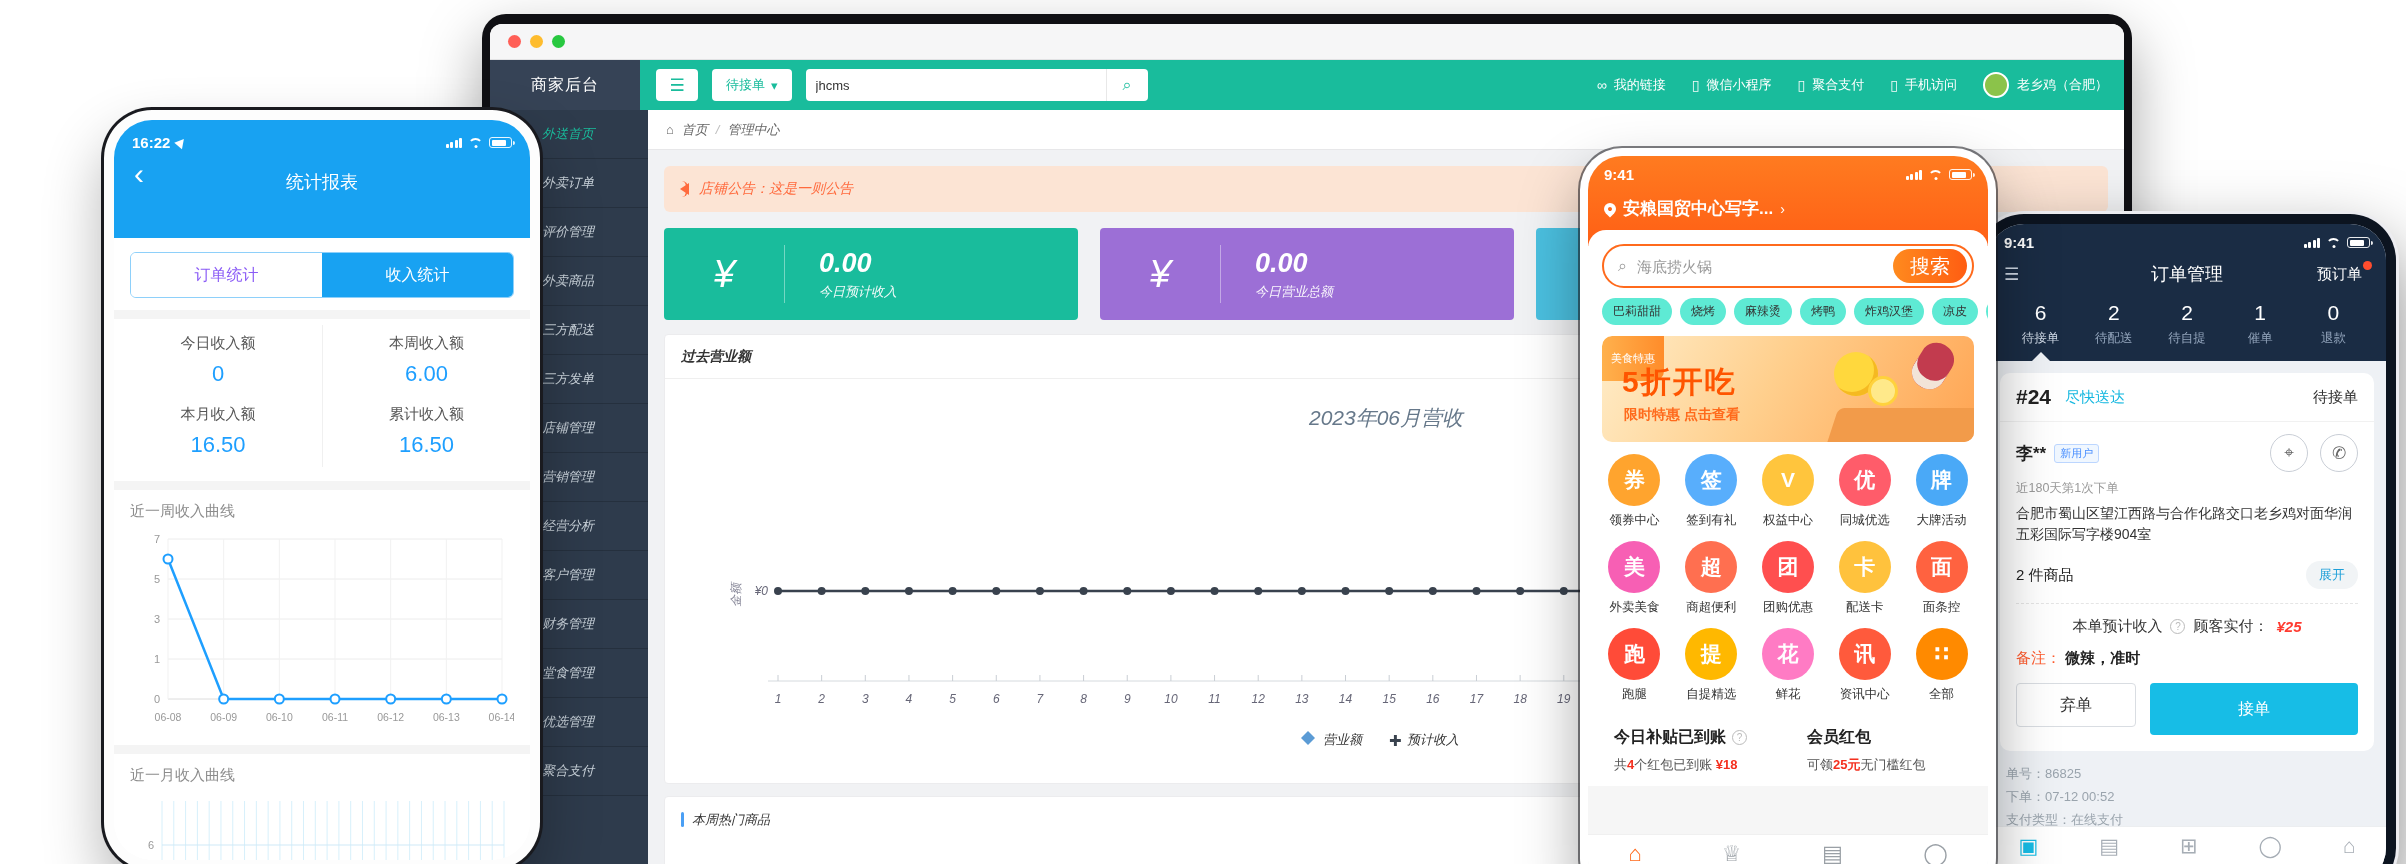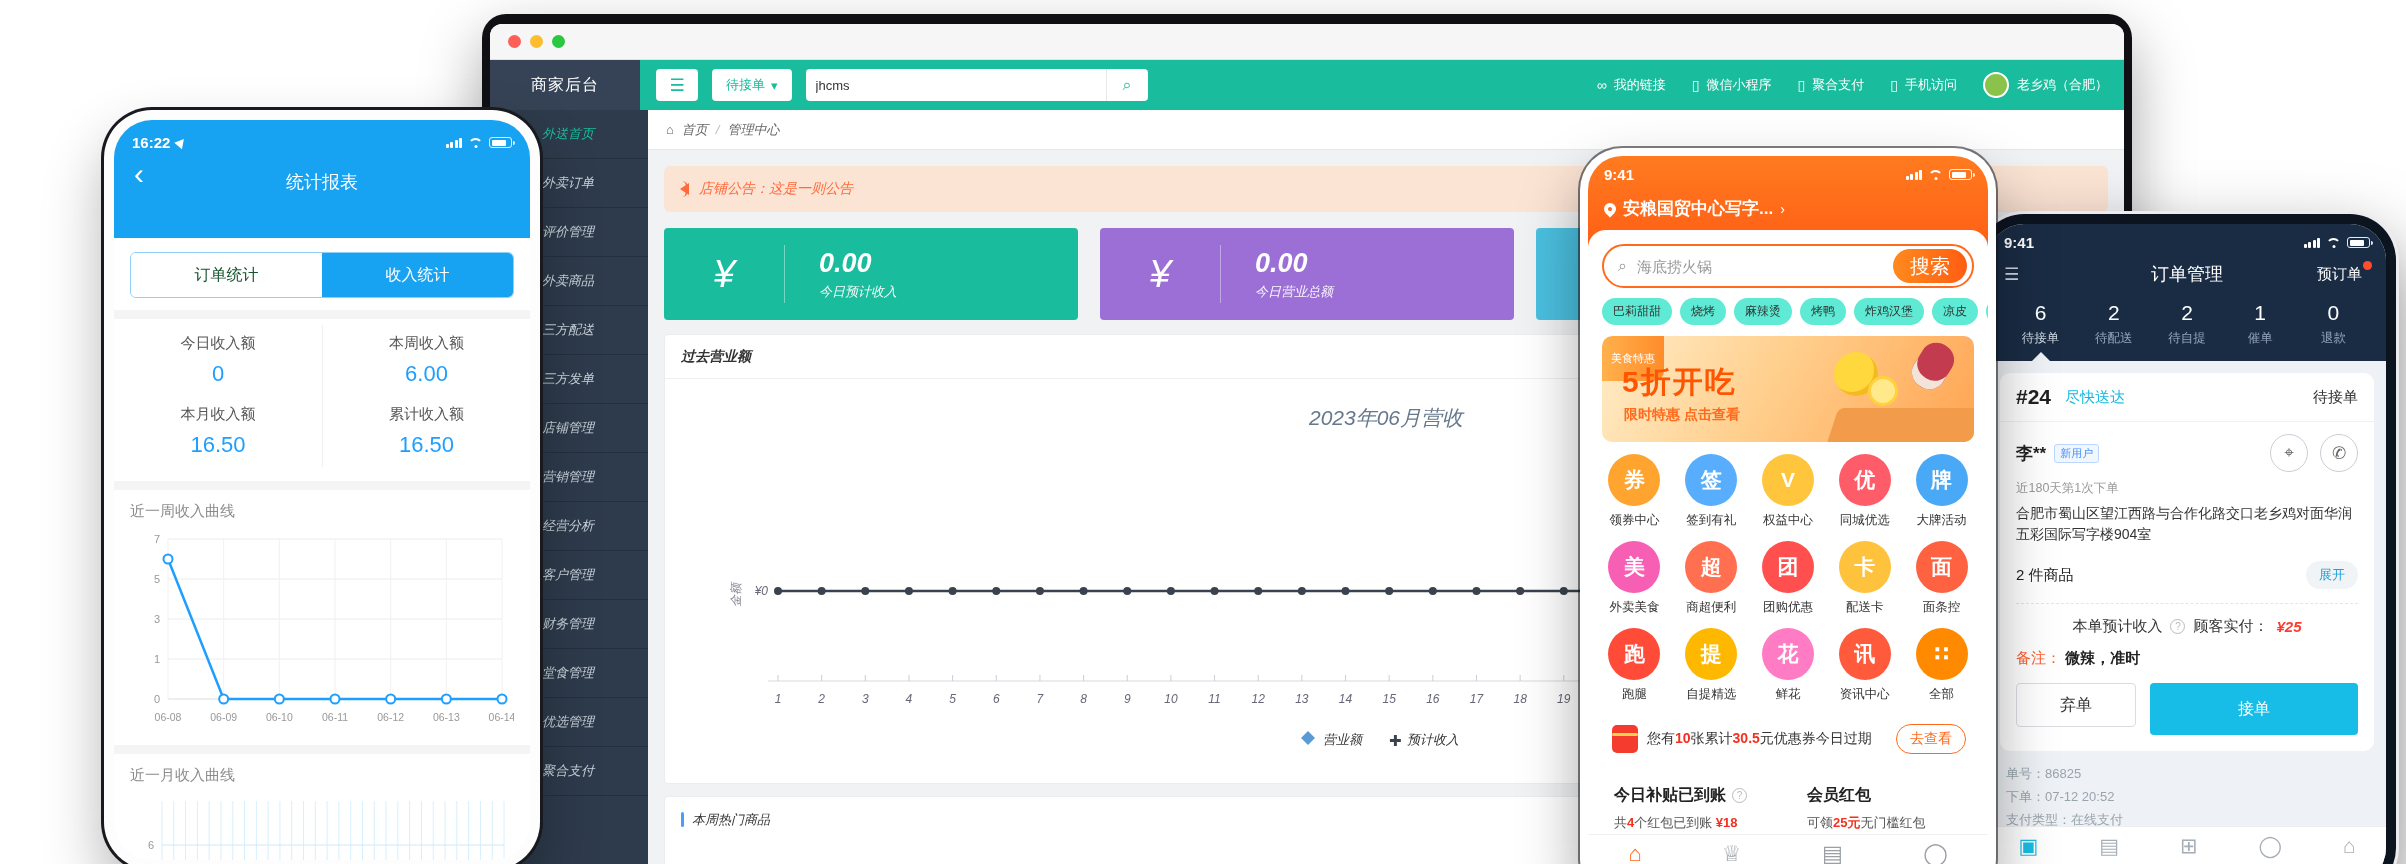--- a/index.html
+++ b/index.html
@@ -69,21 +69,21 @@
   .phone.blue .screen{border-radius:38px;background:#fff;}
   .s-header{background:#18a2f2;padding:14px 18px 0 18px;height:118px;flex:none;}
   .s-nav{display:flex;align-items:center;justify-content:center;position:relative;height:62px;color:#fff;}
   .s-back{position:absolute;left:2px;top:8px;font-size:30px;line-height:1;font-weight:normal;}
   .s-title{font-size:18px;}
   .loc-arrow{width:0;height:0;border-left:5px solid transparent;border-right:5px solid transparent;border-bottom:9px solid #fff;transform:rotate(40deg);margin-left:6px;display:inline-block;}
   .timewrap{display:flex;align-items:center;}
   .seg{margin:14px 16px 12px 16px;height:46px;border:1px solid #8ed0fa;border-radius:6px;display:flex;overflow:hidden;flex:none;}
   .seg>div{flex:1;display:flex;align-items:center;justify-content:center;font-size:16px;}
   .seg .on{background:#18a2f2;color:#fff;}
-  .seg .off{background:#fff;color:#14532d;}
+  .seg .off{background:#fff;color:#8b5cf6;}
   .band{height:9px;background:#f4f4f4;flex:none;}
   .metrics{display:grid;grid-template-columns:1fr 1fr;padding:6px 0 14px 0;background:#fff;flex:none;}
   .metric{display:flex;flex-direction:column;align-items:center;padding:9px 0;}
   .metric:nth-child(even){border-left:1px solid #f0f0f0;}
   .m-lbl{font-size:15px;color:#555;}
   .m-val{font-size:22px;color:#1e9fff;margin-top:8px;}
   .chart-sec{background:#fff;padding:12px 16px 4px 16px;flex:none;}
   .chart-sec h4{margin:0 0 6px 0;font-weight:normal;font-size:15px;color:#8c8c8c;}
   .monthwrap{height:96px;overflow:hidden;}
 
@@ -526,21 +526,21 @@
           <span class="rl">备注：</span>
           <span class="rv">微辣，准时</span>
         </div>
         <div class="n-btns">
           <span class="btn-abandon">弃单</span>
           <span class="btn-accept">接单</span>
         </div>
       </div>
       <div class="n-foot" id="m-footer">
           <div>单号：86825</div>
-          <div>下单：07-12  20:52</div>
+          <div>下单：07-12  00:52</div>
           <div>支付类型：在线支付</div>
         </div>
       <div class="n-tabbar" id="m-tabs">
           <span class="n-tab on">▣</span>
           <span class="n-tab">▤</span>
           <span class="n-tab">⊞</span>
           <span class="n-tab">◯</span>
           <span class="n-tab">⌂</span>
         </div>
     </div>
@@ -778,25 +778,20 @@
             </div>
             <div class="g-item">
               <div class="g-ico" style="background: rgb(255, 90, 60);">讯</div>
               <div class="g-lbl">资讯中心</div>
             </div>
             <div class="g-item">
               <div class="g-ico" style="background: rgb(255, 138, 0);">∷</div>
               <div class="g-lbl">全部</div>
             </div>
           </div>
-        <div class="coupon">
-          <span class="redpack"></span>
-          <span class="coupon-text" id="c-coupon-text"><span>您有</span><span class="red">10</span><span>张累计</span><span class="red">30.5</span><span>元优惠券今日过期</span></span>
-          <span class="go-btn">去查看</span>
-        </div>
         <div class="bonus" id="c-bonus">
             <div class="b-card">
               <div class="b-ctitle">今日补贴已到账<span class="qmark">?</span></div>
               <div class="b-csub"><span>共</span><span class="red">4</span><span>个红包已到账 </span><span class="red">¥18</span></div>
             </div>
             <div class="b-card">
               <div class="b-ctitle">会员红包</div>
               <div class="b-csub"><span>可领</span><span class="red">25元</span><span>无门槛红包</span></div>
             </div>
           </div>

